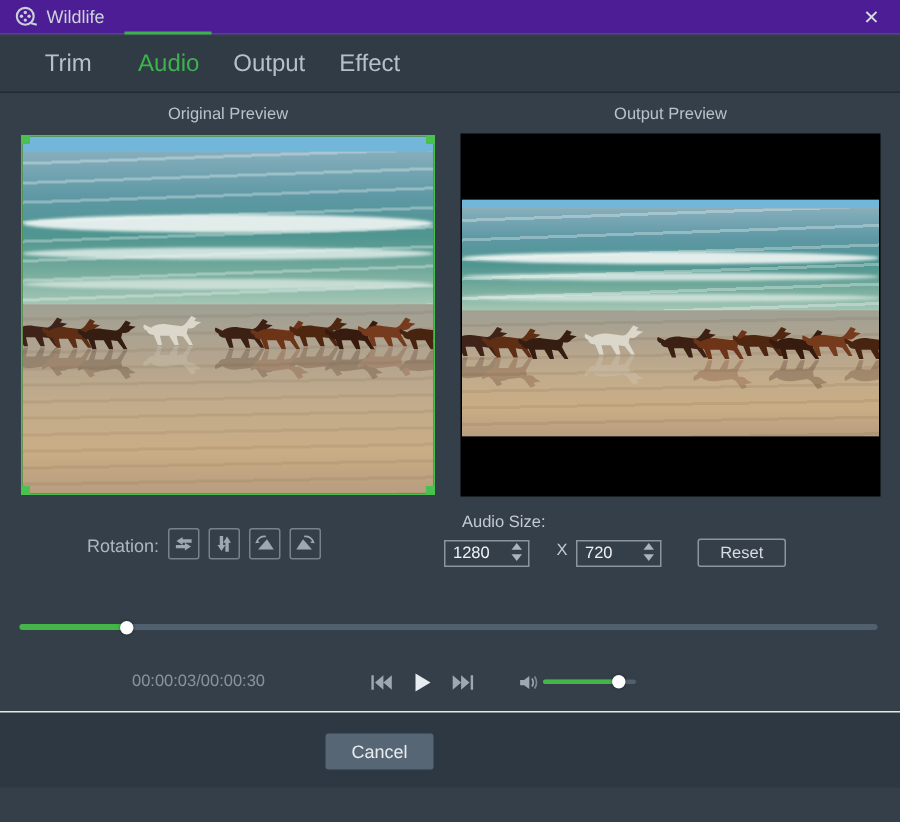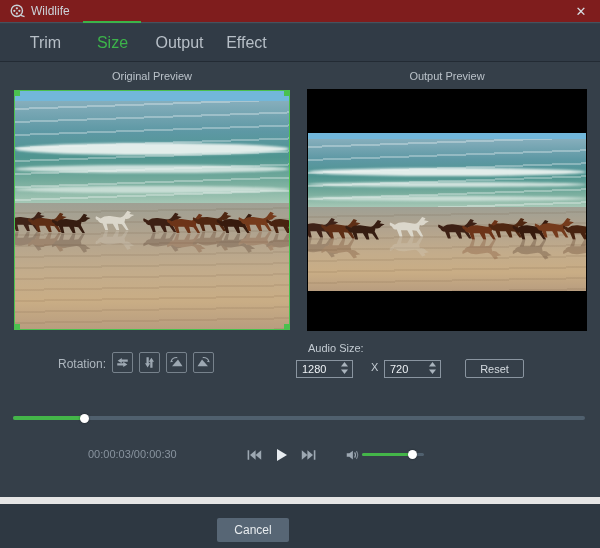--- a/index.html
+++ b/index.html
@@ -5,21 +5,21 @@
   * { margin:0; padding:0; box-sizing:border-box; }
   html,body { background:#1d242c; }
   body { font-family:"Liberation Sans", sans-serif; }
   .window{
     position:relative; width:600px; height:548px; background:#353f49;
     overflow:hidden; color:#c6cdd4;
   }
   
   .titlebar{
     position:absolute; left:0; top:0; width:600px; height:23px;
-    background:#7f1d1d; border-bottom:1px solid #46525e;
+    background:#4c1d95; border-bottom:1px solid #46525e;
   }
   .app-icon{ position:absolute; left:10px; top:4px; width:15px; height:15px; }
   .title{ position:absolute; left:31px; top:0; line-height:23px; font-size:12px; color:#ccd3d9; }
   .close-btn{
     position:absolute; right:8px; top:0; width:22px; height:23px;
     text-align:center; line-height:23px; font-size:13px; color:#d7dde2; cursor:pointer;
   }
   
   .tabbar{
     position:absolute; left:0; top:24px; width:600px; height:38px;
@@ -98,22 +98,22 @@
   }
   
   .time-text{ position:absolute; left:88px; top:448px; font-size:11px; color:#88939e; }
   .tbtn{ position:absolute; top:447px; width:18px; height:16px; background:none; border:none;
     padding:0; cursor:pointer; display:flex; align-items:center; justify-content:center; }
   .volume-icon{ position:absolute; left:345px; top:448px; width:14px; height:14px; }
   .vol-slider{ position:absolute; left:362px; top:453px; width:62px; height:3px;
     background:#50606e; border-radius:2px; cursor:pointer; }
   .vol-slider .fill{ position:absolute; left:0; top:0; height:100%; background:#44b549; border-radius:2px; }
   
-  .footer{ position:absolute; left:0; top:497px; width:600px; height:51px;
-    background:#2e3842; border-top:7px solid #e5e5e5; }
+  .footer{ position:absolute; left:0; top:474px; width:600px; height:51px;
+    background:#2e3842; border-top:1px solid #e5e5e5; }
   .btn{ position:absolute; top:14px; height:24px; border:none; border-radius:2px;
     font-size:12px; font-family:"Liberation Sans",sans-serif; cursor:pointer; }
   .btn-cancel{ left:217px; width:72px; background:#576675; color:#e8ecef; }
   .btn-ok{ left:312px; width:74px; background:#3eb14a; color:#ffffff; }
 </style>
 </head>
 <body>
 
 <div class="window">
 
@@ -127,21 +127,21 @@
       <path d="M11.5 12.2 L15.5 13.4" stroke="#c9d1d7" stroke-width="1.5" fill="none"></path>
     </svg>
     <div class="title">Wildlife</div>
     <div class="close-btn">✕</div>
   </div>
 
   <div class="tabbar">
     <div class="tab-indicator"></div>
     <div class="tabs">
       <div class="tab">Trim</div>
-      <div class="tab active">Size</div>
+      <div class="tab active">Audio</div>
       <div class="tab">Output</div>
       <div class="tab">Effect</div>
     </div>
   </div>
 
   <div class="preview-label orig">Original Preview</div>
   <div class="preview-label outp">Output Preview</div>
 
   <div class="preview-left">
     <div class="scene">

